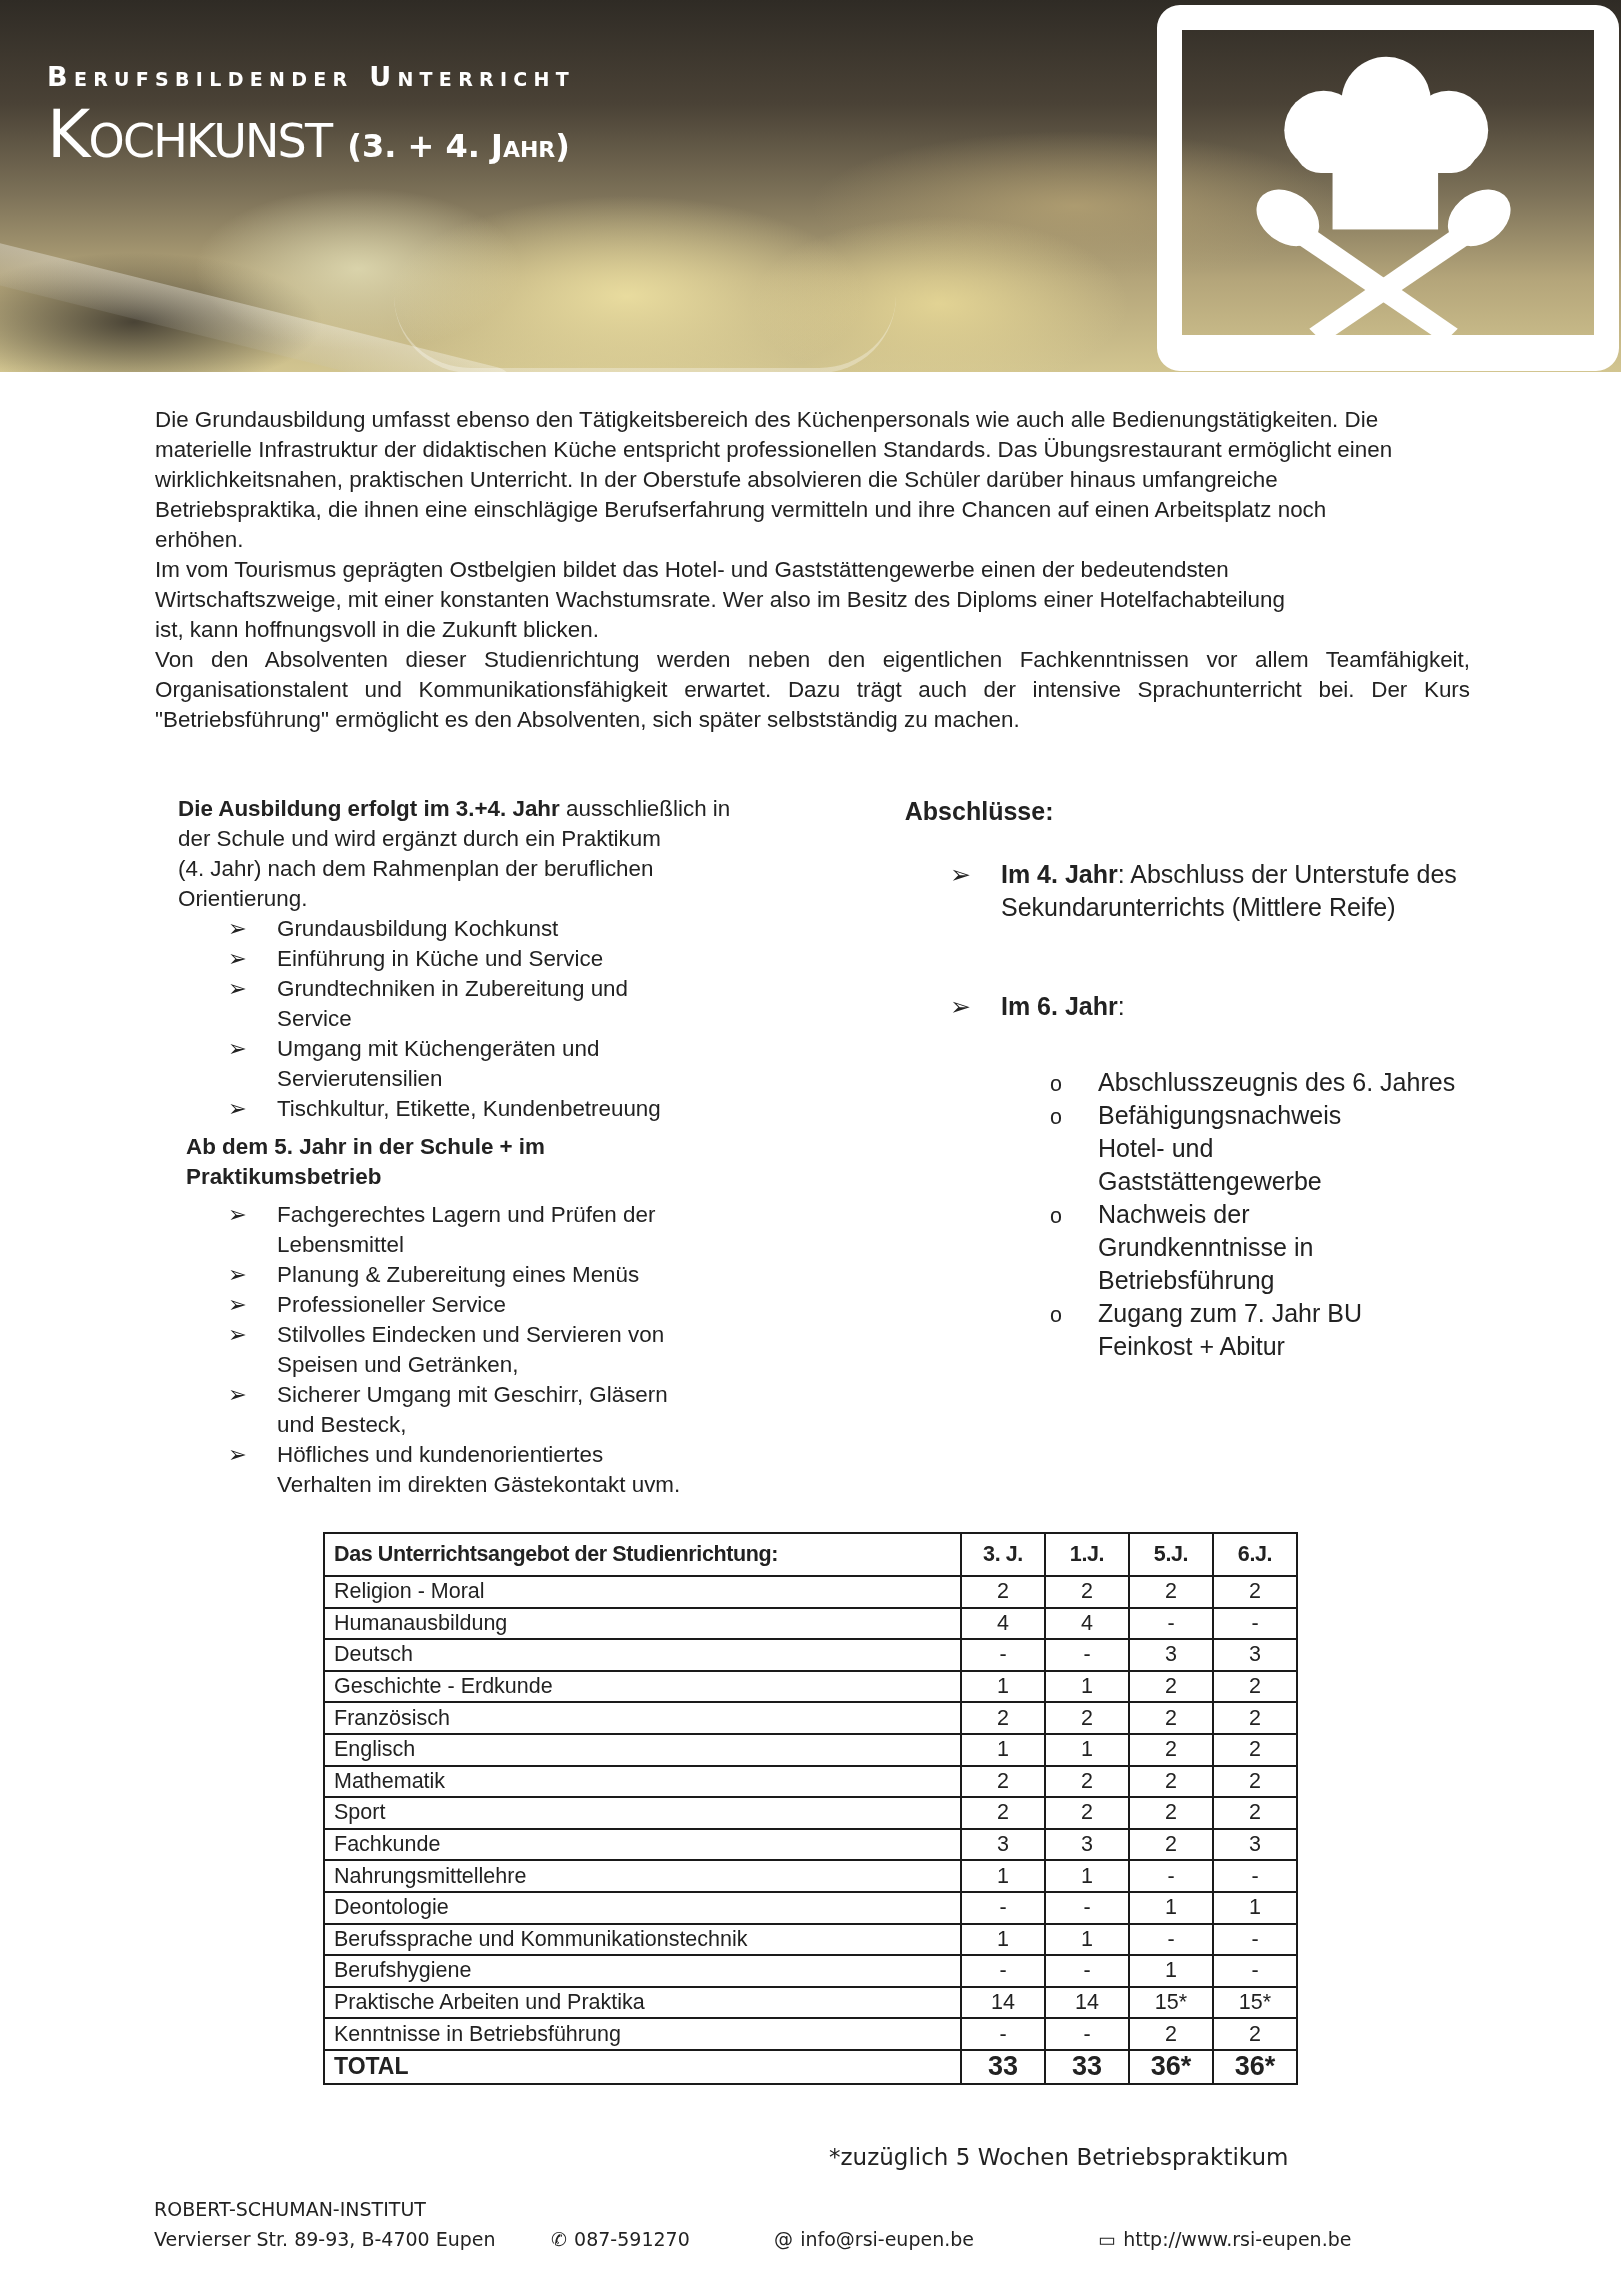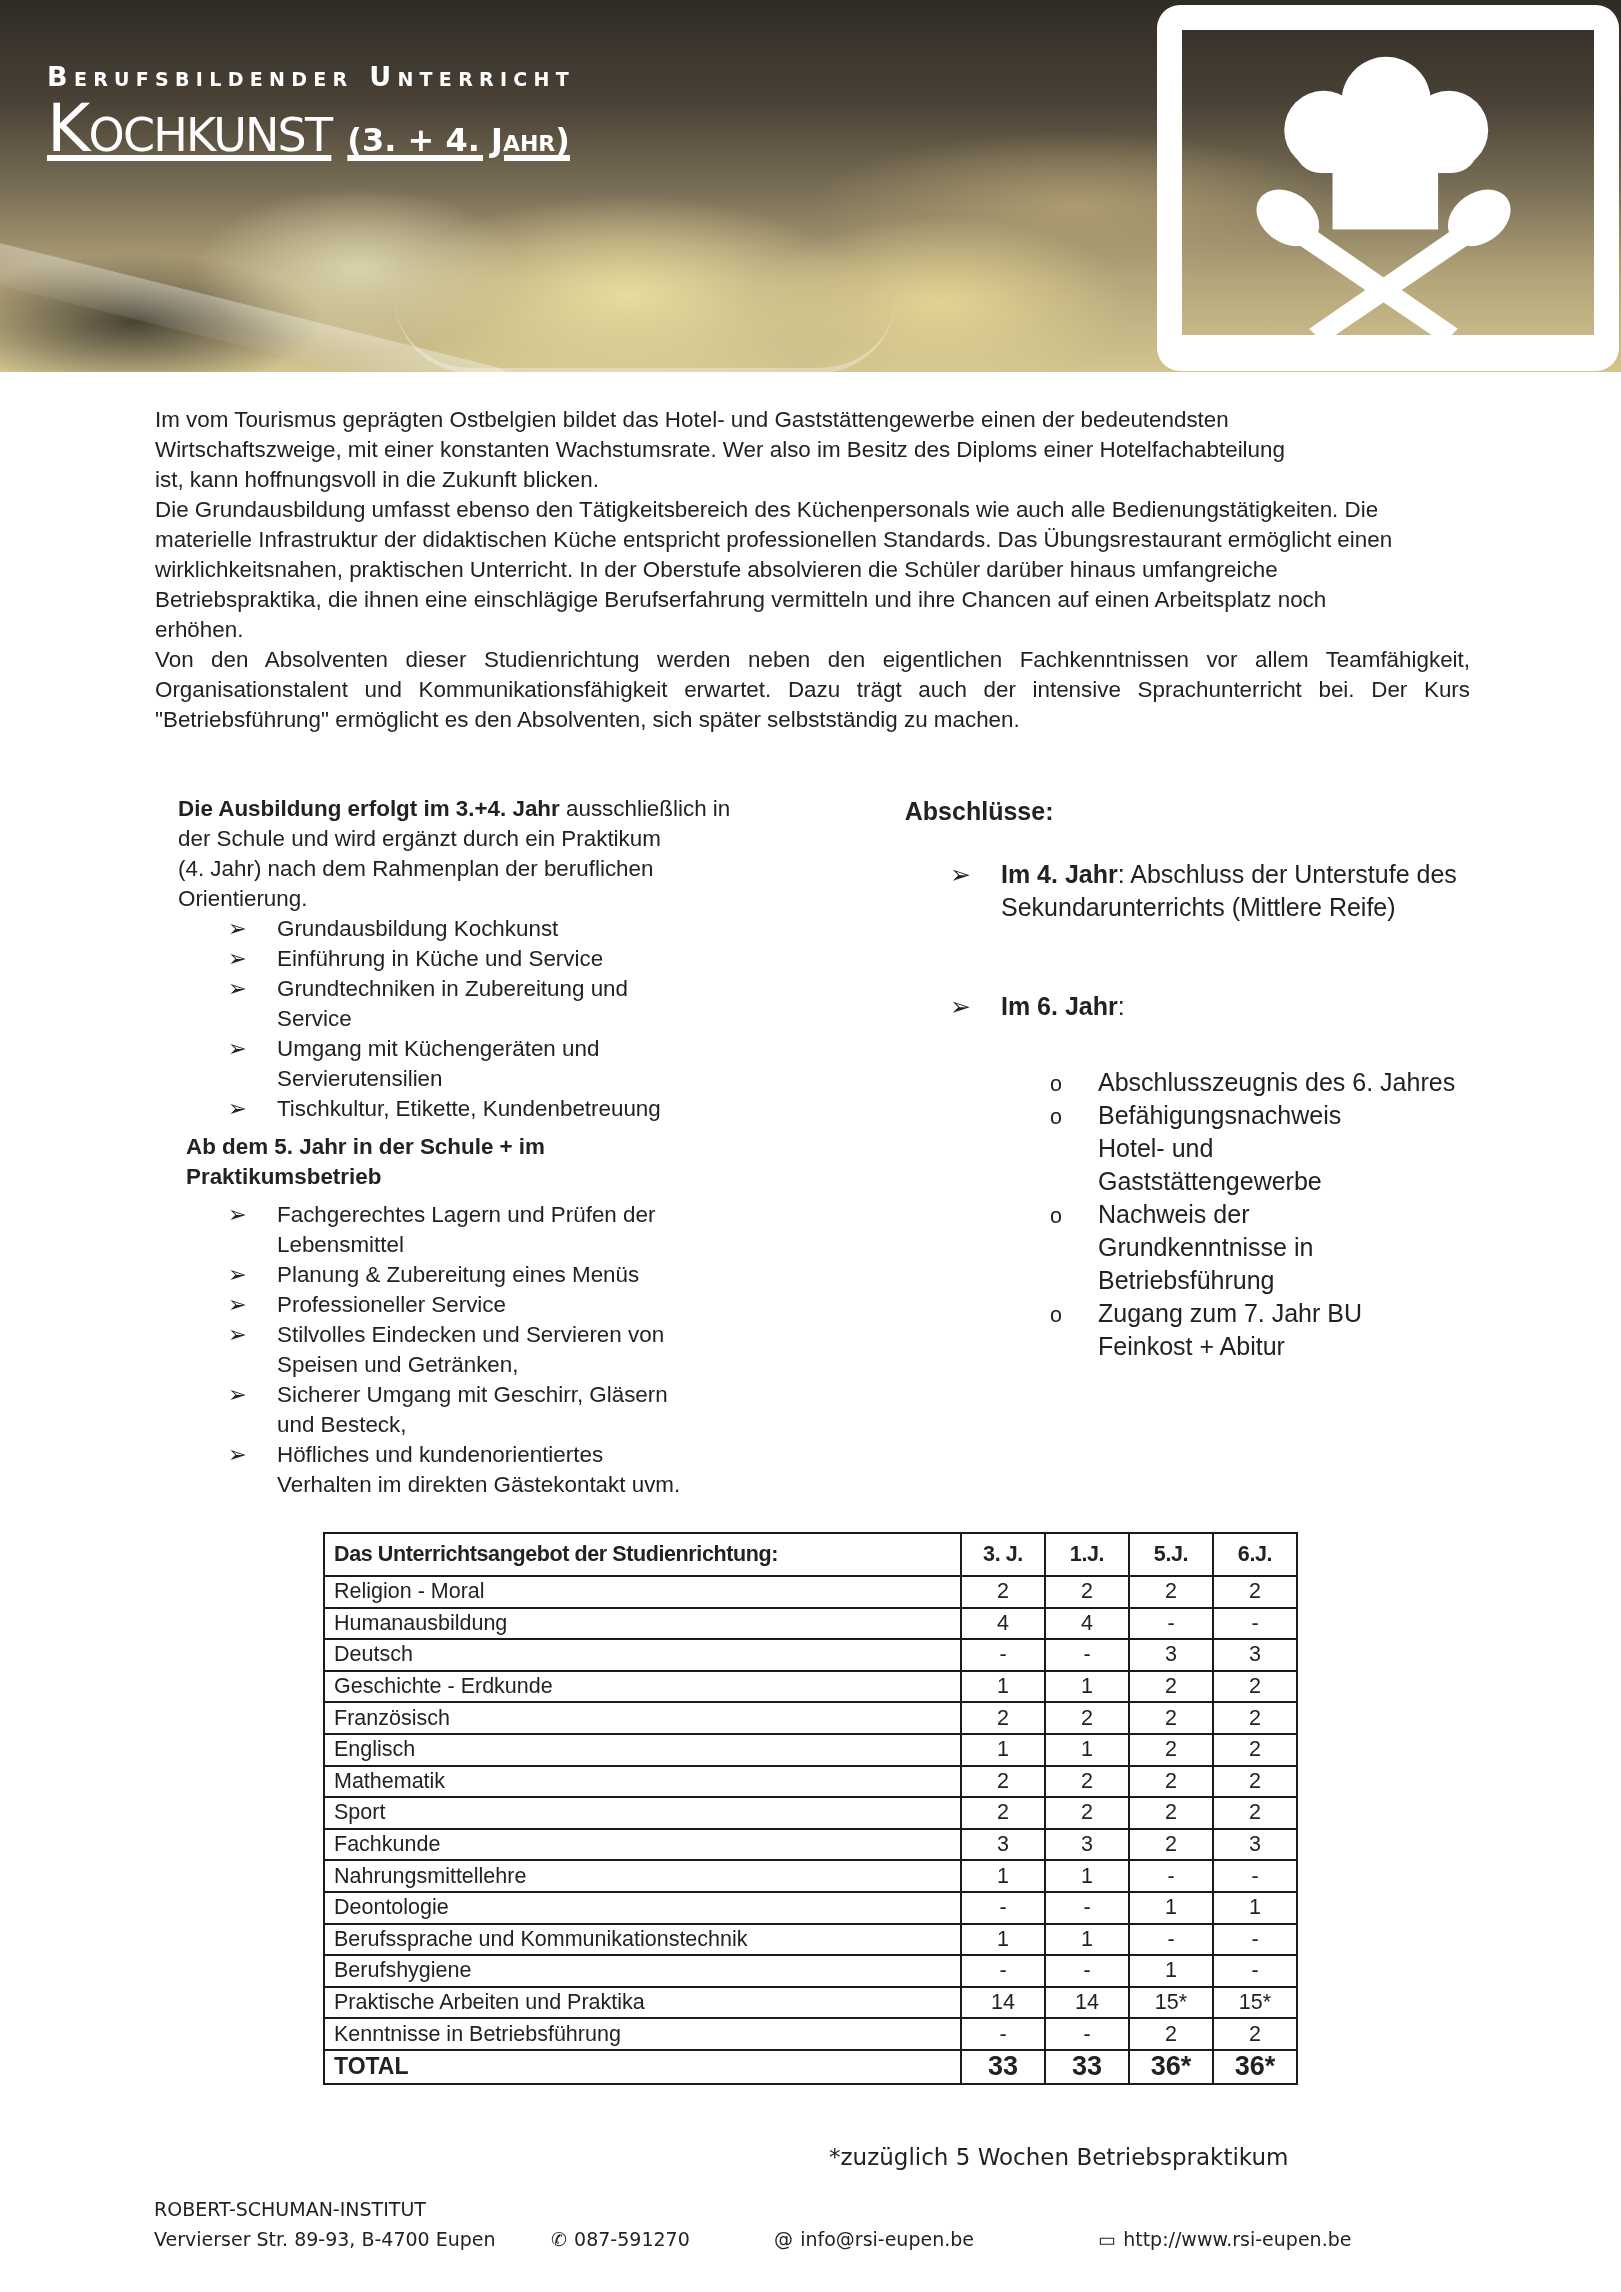--- a/index.html
+++ b/index.html
@@ -28,21 +28,21 @@
     position: absolute; left: 394px; top: 296px; width: 502px; height: 72px;
     border-bottom: 5.4px solid rgba(255,255,255,0.45); border-radius: 0 0 269px 269px; opacity: 0.7;
   }
   .banner-text { position: absolute; left: 47px; top: 61px; color: #ffffff; }
   .kicker {
     font-family: "DejaVu Sans", sans-serif; font-weight: bold;
     font-size: 27px; letter-spacing: 6.3px; font-variant: small-caps; line-height: 32px; text-align: right;
   }
   .title-line {
     font-family: "DejaVu Sans", sans-serif; font-variant: small-caps;
-    font-size: 66px; line-height: 71px; white-space: nowrap; letter-spacing: -1.8px; text-decoration: underline;
+    font-size: 66px; line-height: 84px; white-space: nowrap; letter-spacing: -1.8px;
   }
   .title-line .years {
     font-family: "DejaVu Sans", sans-serif; font-weight: bold; font-variant: small-caps;
     font-size: 32px; letter-spacing: 0; margin-left: 16px;
   }
   .logo-box {
     position: absolute; left: 1157px; top: 5.4px; width: 462px; height: 366px;
     box-sizing: border-box; border: 25px solid #ffffff; border-bottom-width: 36px; border-radius: 23px;
   }
   .logo-box svg { position: absolute; left: 0; top: 0; }
@@ -123,30 +123,30 @@
         <ellipse cx="332" cy="210" rx="38" ry="28" transform="rotate(-35 332 210)"></ellipse>
         <polygon points="130,240 146,222 308,334 292,350"></polygon>
         <polygon points="320,240 304,222 142,334 158,350"></polygon>
       </g>
     </svg>
   </div>
 </div>
 
 <div class="intro">
   <p>
-    <span>Im vom Tourismus geprägten Ostbelgien bildet das Hotel- und Gaststättengewerbe einen der bedeutendsten</span><br>
-    <span>Wirtschaftszweige, mit einer konstanten Wachstumsrate. Wer also im Besitz des Diploms einer Hotelfachabteilung</span><br>
-    <span>ist, kann hoffnungsvoll in die Zukunft blicken.</span>
-  </p>
-  <p>
     <span>Die Grundausbildung umfasst ebenso den Tätigkeitsbereich des Küchenpersonals wie auch alle Bedienungstätigkeiten. Die</span><br>
     <span>materielle Infrastruktur der didaktischen Küche entspricht professionellen Standards. Das Übungsrestaurant  ermöglicht einen</span><br>
     <span>wirklichkeitsnahen, praktischen Unterricht. In der Oberstufe absolvieren die Schüler darüber hinaus umfangreiche</span><br>
     <span>Betriebspraktika, die ihnen eine einschlägige Berufserfahrung vermitteln und ihre Chancen auf einen Arbeitsplatz noch</span><br>
     <span>erhöhen.</span>
+  </p>
+  <p>
+    <span>Im vom Tourismus geprägten Ostbelgien bildet das Hotel- und Gaststättengewerbe einen der bedeutendsten</span><br>
+    <span>Wirtschaftszweige, mit einer konstanten Wachstumsrate. Wer also im Besitz des Diploms einer Hotelfachabteilung</span><br>
+    <span>ist, kann hoffnungsvoll in die Zukunft blicken.</span>
   </p>
   <p class="justify">Von den Absolventen dieser Studienrichtung werden neben den eigentlichen Fachkenntnissen vor allem Teamfähigkeit, Organisationstalent und Kommunikationsfähigkeit erwartet. Dazu trägt auch der intensive Sprachunterricht bei. Der Kurs "Betriebsführung" ermöglicht es den Absolventen, sich später selbstständig zu machen.</p>
 </div>
 
 <div class="left-col">
   <div class="lead">
     <p><b>Die Ausbildung erfolgt im 3.+4. Jahr</b><span> ausschließlich in</span></p>
     <p>der Schule und wird ergänzt durch ein Praktikum</p>
     <p>(4. Jahr) nach dem Rahmenplan der beruflichen</p>
     <p>Orientierung.</p>

